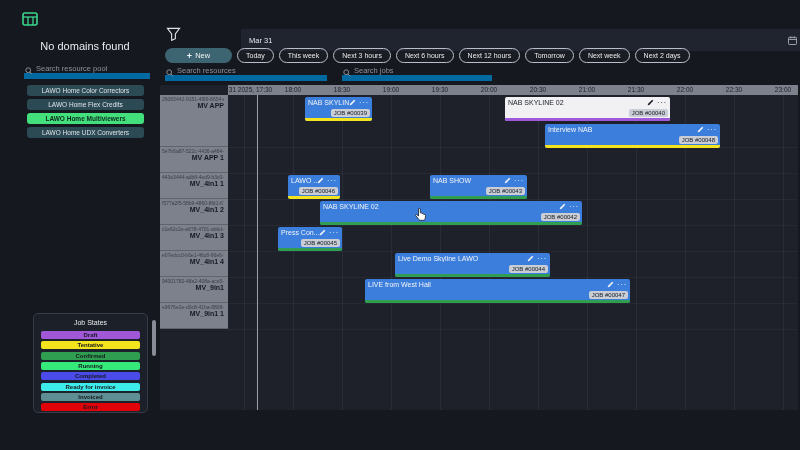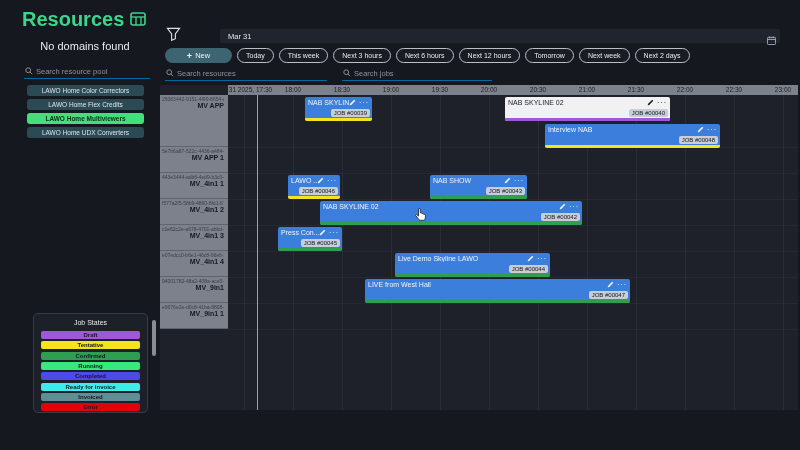--- a/index.html
+++ b/index.html
@@ -2,36 +2,36 @@
 <html><head>
 <meta charset="utf-8">
 <style>
   html,body{margin:0;padding:0;background:#101218;}
   *{box-sizing:border-box;font-family:"Liberation Sans",sans-serif;}
   #stage{position:relative;width:800px;height:450px;background:#15181e;overflow:hidden;}
 
   
   .app-title{position:absolute;left:22px;top:8px;font-size:20px;font-weight:bold;color:#3bd68c;display:flex;align-items:center;gap:6px;}
   .no-domains{position:absolute;left:18px;top:40px;width:134px;text-align:center;font-size:11px;color:#e8eaec;}
-  .search-wrap{position:absolute;height:15px;border-bottom:1px solid #0369a1;}
+  .search-wrap{position:absolute;height:15px;border-bottom:6px solid #0369a1;}
   .search-wrap svg{position:absolute;left:1px;top:3px;}
   .search-wrap input{position:absolute;left:0;top:0;width:100%;height:100%;background:transparent;border:0;outline:none;color:#cfd3da;font-size:7.5px;padding:0 0 0 12px;}
   .search-wrap input::placeholder{color:#8e939d;}
   #pool-list{position:absolute;left:27px;top:85px;width:117px;}
   .pool-item{height:11px;margin-bottom:3px;border-radius:3px;background:#2b4a54;color:#dfe3e8;font-size:6.5px;display:flex;align-items:center;justify-content:center;cursor:pointer;}
   .pool-item.active{background:#44df7d;color:#0f2a1c;font-weight:bold;}
 
   
   #legend{position:absolute;left:33px;top:313px;width:115px;height:100px;background:#1c2028;border:1px solid #363c49;border-radius:5px;}
   #legend .legend-title{position:absolute;top:5px;left:0;right:0;text-align:center;font-size:7px;color:#e8eaec;}
   .legend-row{position:absolute;left:7px;right:7px;height:8px;border-radius:2px;display:flex;align-items:center;justify-content:center;font-size:6px;color:#15181e;font-weight:bold;}
 
   
   #funnel{position:absolute;left:166px;top:27px;}
-  #date-field{position:absolute;left:220px;top:29px;width:560px;height:14px;background:#20242e;border-radius:2px;}
+  #date-field{position:absolute;left:241px;top:29px;width:560px;height:22px;background:#20242e;border-radius:2px;}
   #date-field input{position:absolute;left:6px;top:0;width:520px;height:100%;background:transparent;border:0;outline:none;color:#e4e6ea;font-size:7.5px;}
   #date-field .cal{position:absolute;right:4px;top:2px;}
   #new-btn{position:absolute;left:165px;top:48px;width:67px;height:15px;border-radius:8px;background:#3c6571;color:#f0f2f4;font-size:7.5px;display:flex;align-items:center;justify-content:center;gap:3px;cursor:pointer;}
   #new-btn .plus{font-size:9px;font-weight:bold;}
   #quick-ranges{position:absolute;left:237px;top:48px;display:flex;gap:5px;}
   .pill{height:15px;padding:0 8px;border:1px solid #b9bec8;border-radius:9px;color:#e8eaec;font-size:7px;display:flex;align-items:center;cursor:pointer;background:rgba(255,255,255,0.02);white-space:nowrap;}
 
   
   #timeline{position:absolute;left:160px;top:85px;width:638px;height:325px;background:#1e212a;}
   #tl-header{position:absolute;left:68px;top:0;width:570px;height:10px;background:#7c818b;overflow:hidden;}
@@ -56,21 +56,20 @@
 
   #v-scrollbar{position:absolute;left:152px;top:320px;width:4px;height:36px;background:#878c96;border-radius:2px;}
   #cursor{position:absolute;left:415px;top:207px;}
 </style>
 </head>
 <body>
 
 <div id="stage">
 
   <div class="app-title">
-    <span>Resources</span>
     <span>
       <svg width="16" height="14" viewBox="0 0 16 14">
           <rect x="1" y="1" width="14" height="12" rx="2" fill="none" stroke="#3bd68c" stroke-width="1.6"></rect>
           <line x1="1" y1="5" x2="15" y2="5" stroke="#3bd68c" stroke-width="1.3"></line>
           <line x1="6" y1="5" x2="6" y2="13" stroke="#3bd68c" stroke-width="1.3"></line>
           <line x1="11" y1="5" x2="11" y2="13" stroke="#3bd68c" stroke-width="1.3"></line>
         </svg>
     </span>
   </div>
 

